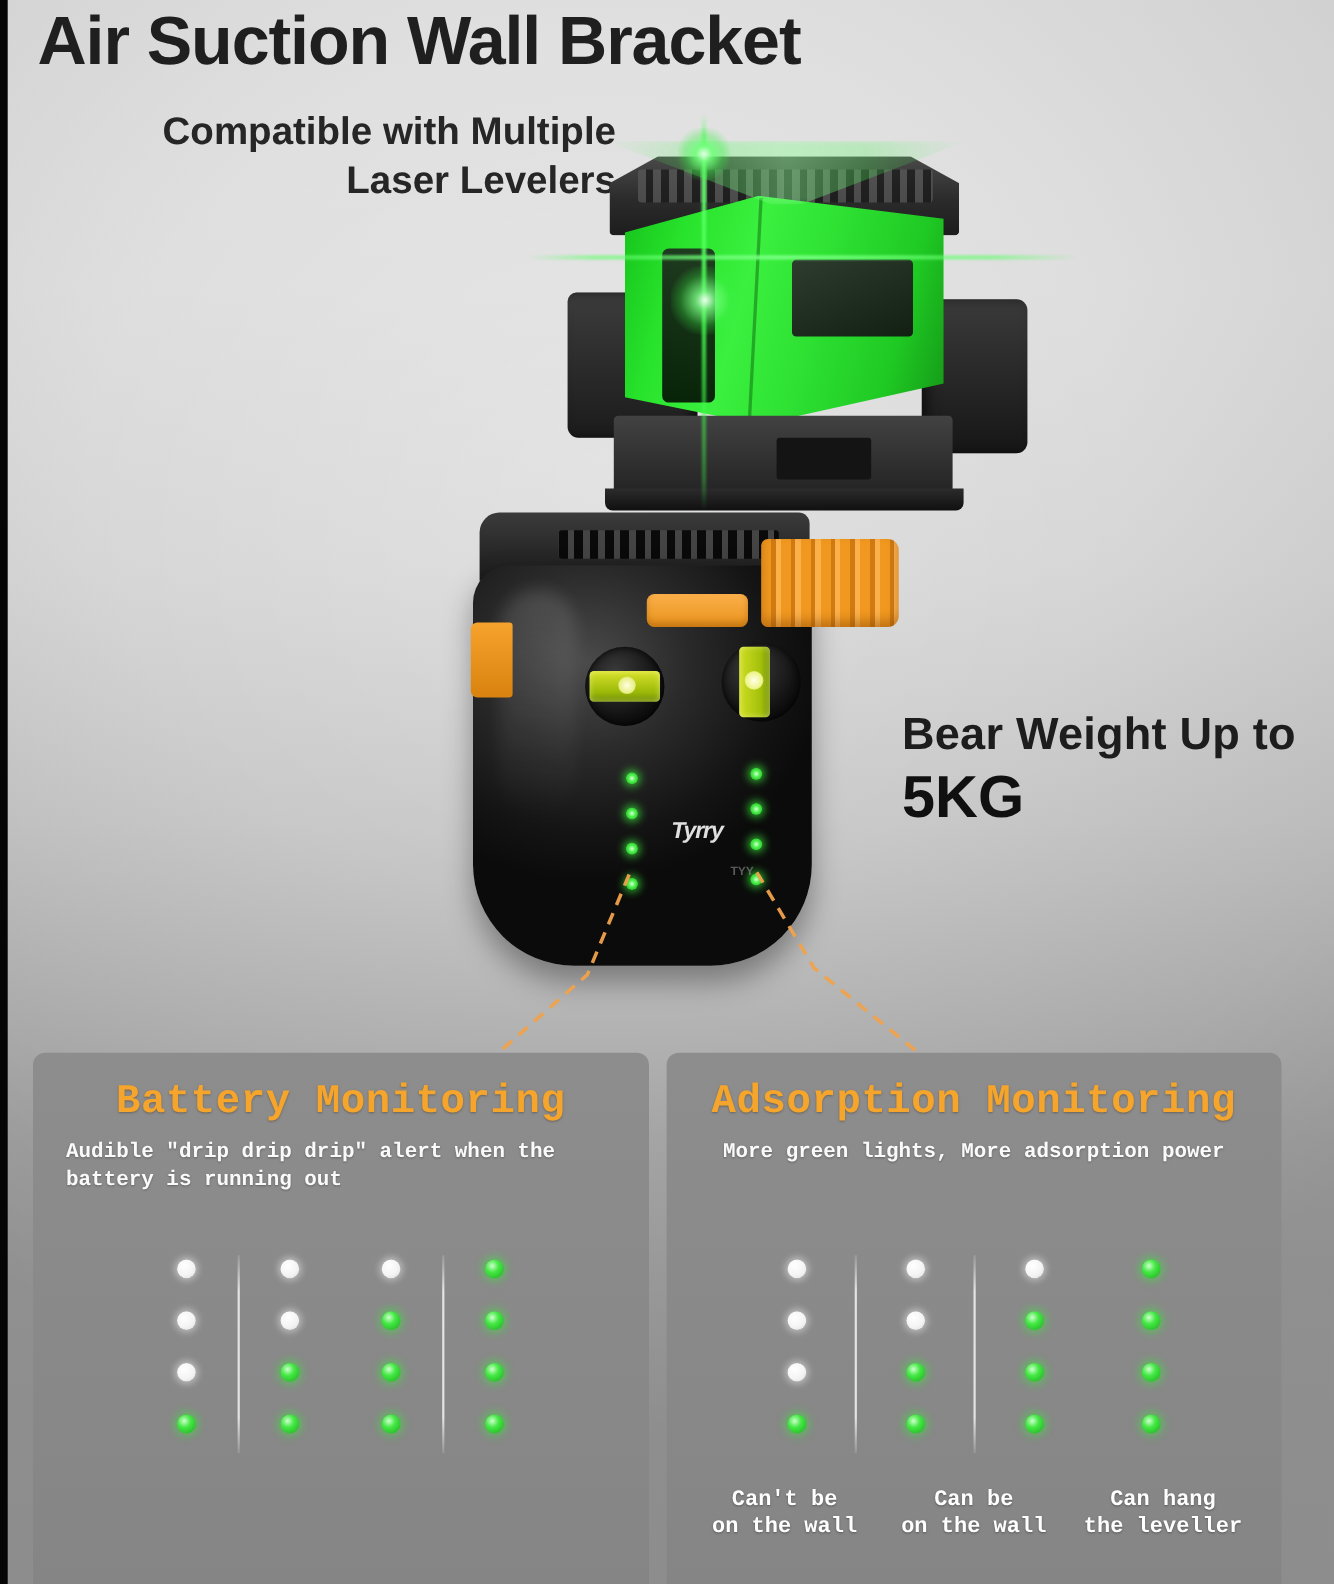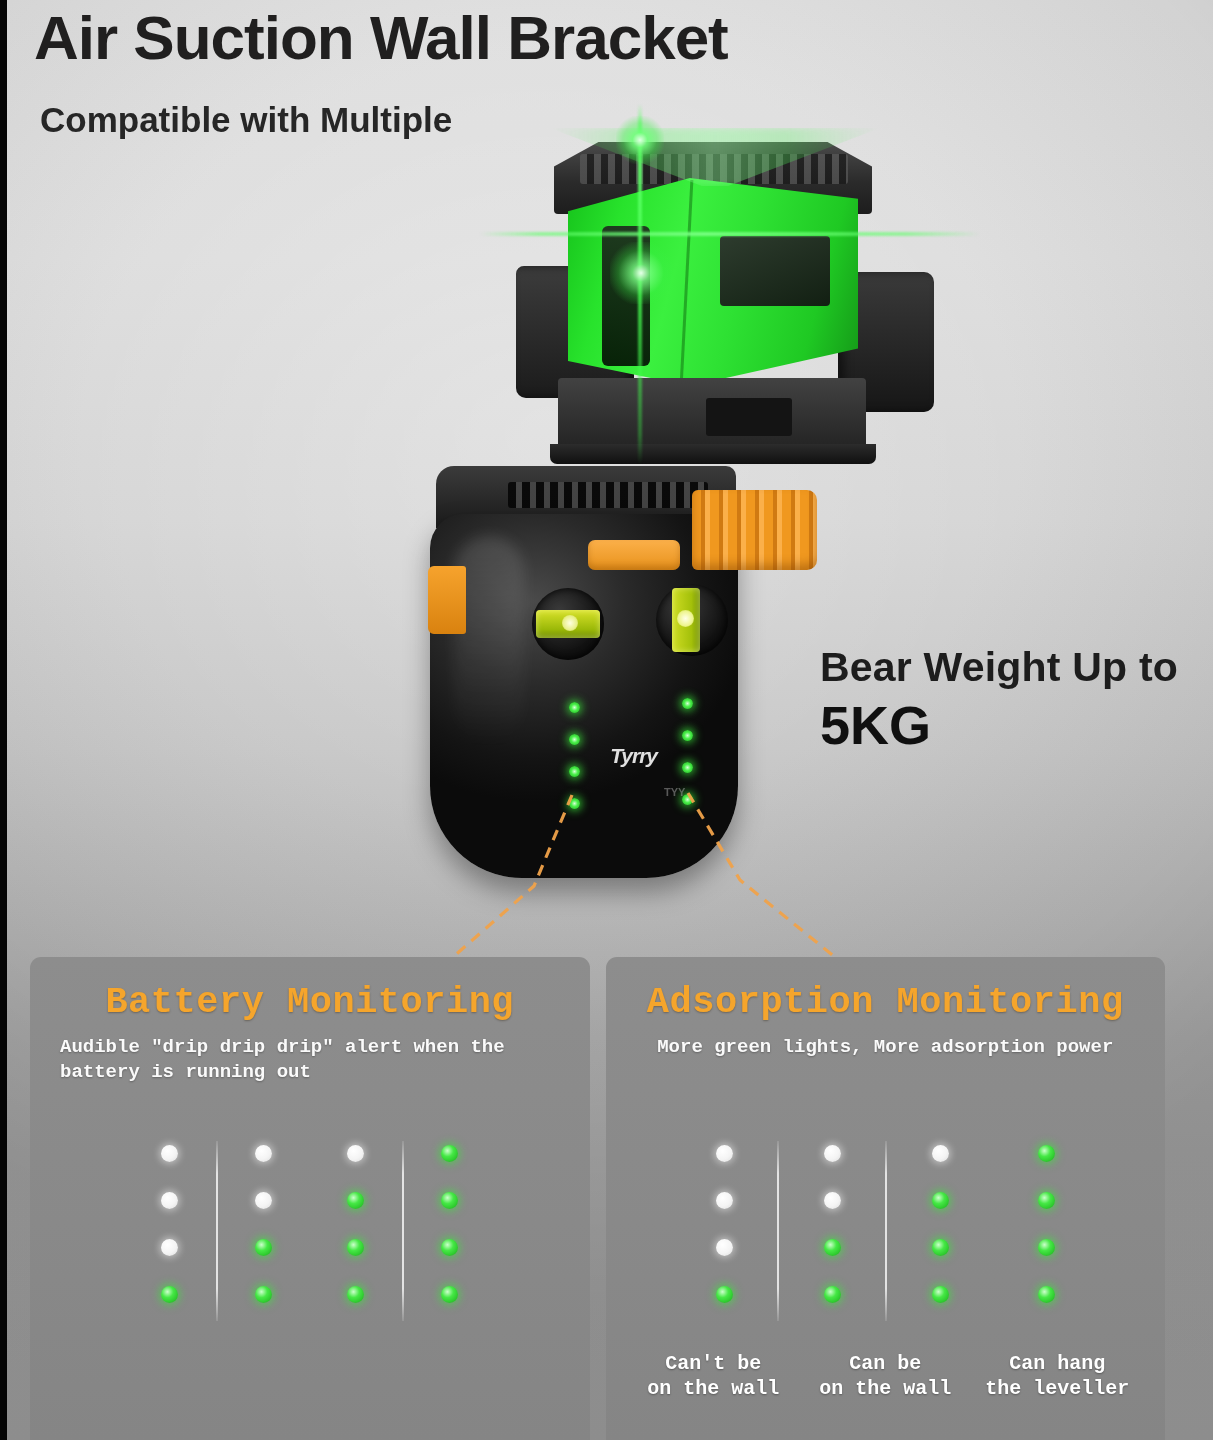--- a/index.html
+++ b/index.html
@@ -67,21 +67,21 @@
   .subhead {
     position: absolute;
     left: 40px;
     top: 98px;
     width: 520px;
     color: #262626;
     font-size: 35px;
     font-weight: 600;
     line-height: 1.25;
   }
-  .subhead span { display: block; }
+  .subhead span { display: block; text-align: right; }
 
   
   .weight-label {
     position: absolute;
     left: 820px;
     top: 644px;
     color: #1d1d1d;
     font-size: 41px;
     font-weight: bold;
     letter-spacing: .2px;
@@ -525,20 +525,21 @@
 
 <div id="page">
 
   <div class="bg"></div>
   <div class="bg-vignette"></div>
   <div class="left-strip"></div>
 
   <div class="headline">Air Suction Wall Bracket</div>
   <div class="subhead">
     <span>Compatible with Multiple</span>
+    <span>Laser Levelers</span>
   </div>
 
   <div class="leveler">
     <div class="lv-wing-l"></div>
     <div class="lv-wing-r"></div>
     <div class="lv-top"></div>
     <div class="lv-top-ridges"></div>
     <div class="lv-body"></div>
     <div class="lv-lens"></div>
     <div class="lv-body-edge"></div>

